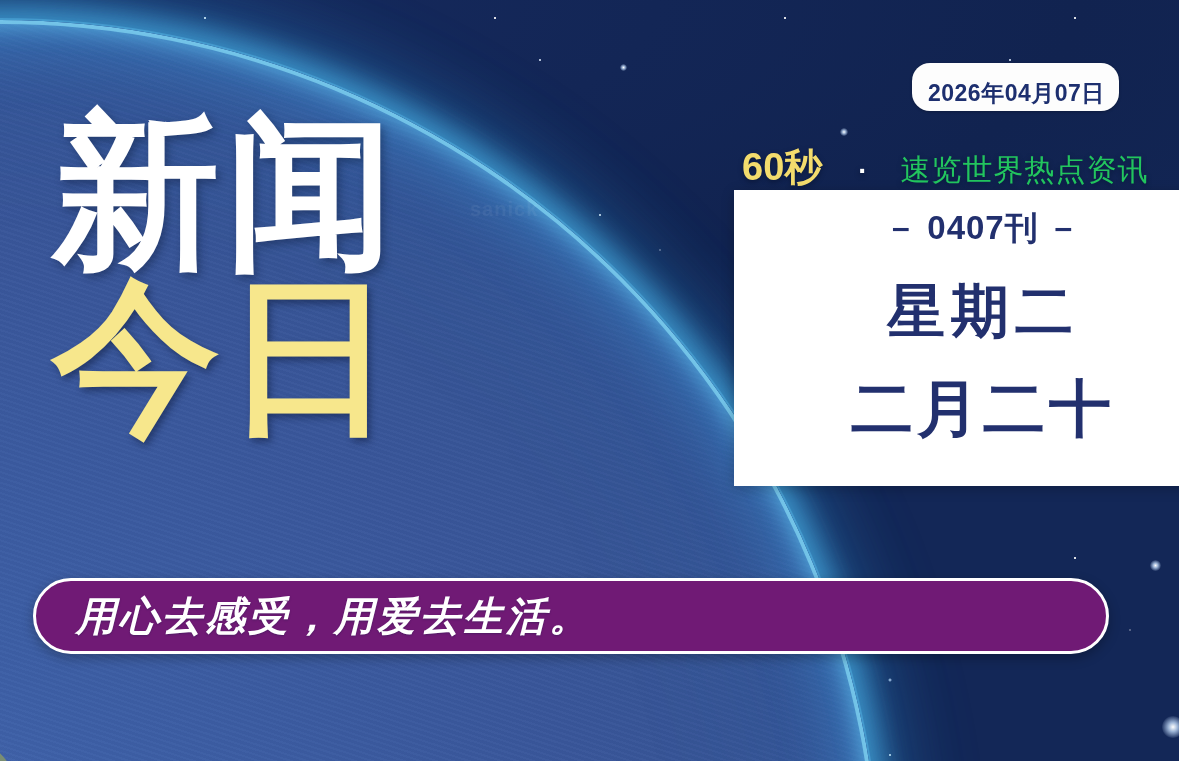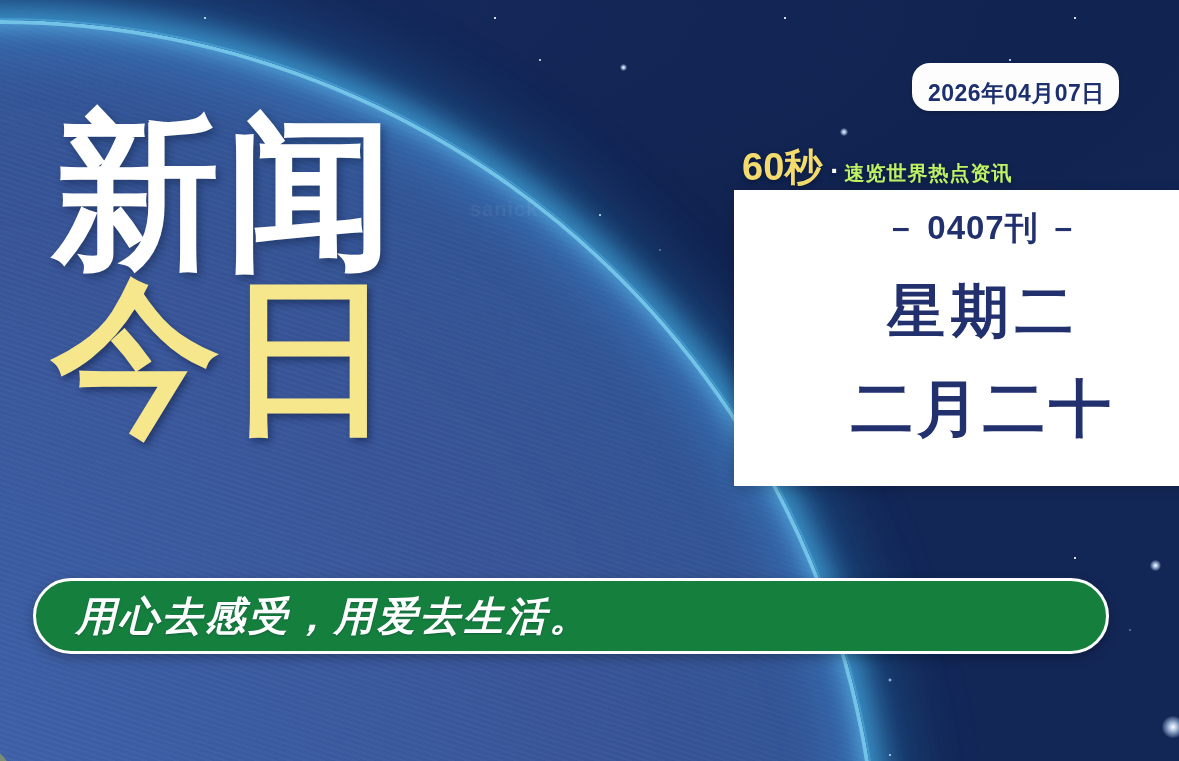--- a/index.html
+++ b/index.html
@@ -196,37 +196,38 @@
 
   
   .tagline {
     position: absolute;
     left: 742px;
     top: 142px;
     display: flex;
     align-items: baseline;
     white-space: nowrap;
     text-shadow: 0 2px 5px rgba(5,15,40,.55);
+    gap: 28px;
   }
   .tagline .sec {
     font-size: 38px;
     font-weight: bold;
     color: #f3dc6d;
     letter-spacing: 0px;
   }
   .tagline .dot {
     font-size: 28px;
     color: #ffffff;
     margin: 0 5px 0 8px;
     font-weight: bold;
   }
   .tagline .rest {
-    font-size: 20px;
-    font-weight: bold;
-    color: #bef264;
+    font-size: 30px;
+    font-weight: normal;
+    color: #22c55e;
     letter-spacing: 1px;
   }
 
   
   .info-card {
     position: absolute;
     left: 734px;
     top: 190px;
     width: 450px;
     height: 296px;
@@ -263,21 +264,21 @@
   }
 
   
   .quote-bar {
     position: absolute;
     left: 33px;
     top: 578px;
     width: 1076px;
     height: 76px;
     box-sizing: border-box;
-    background: #15803d;
+    background: #701a75;
     border: 3px solid #ffffff;
     border-radius: 38px;
     display: flex;
     align-items: center;
     box-shadow: 0 4px 12px rgba(0,0,0,.28);
   }
   .quote-bar .qtext {
     margin-left: 40px;
     font-size: 40px;
     font-weight: bold;

